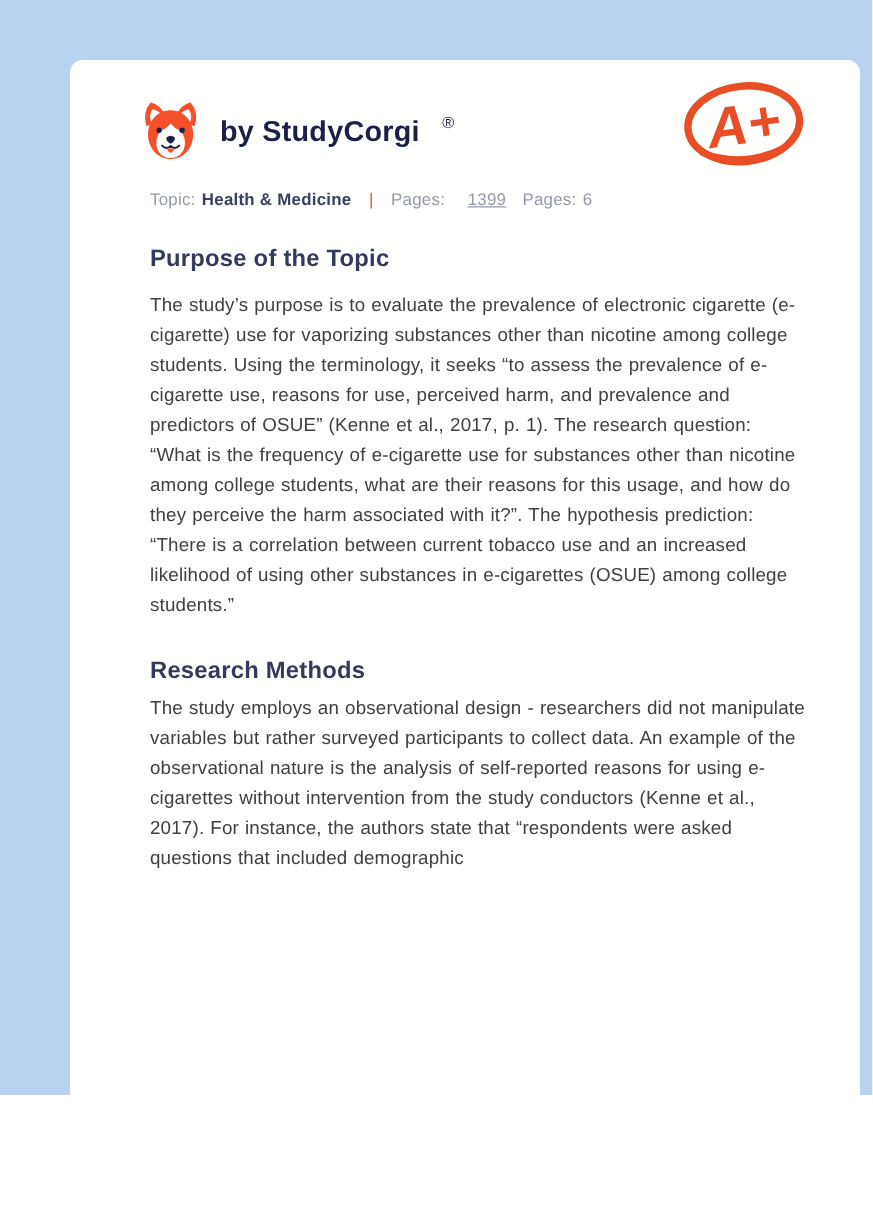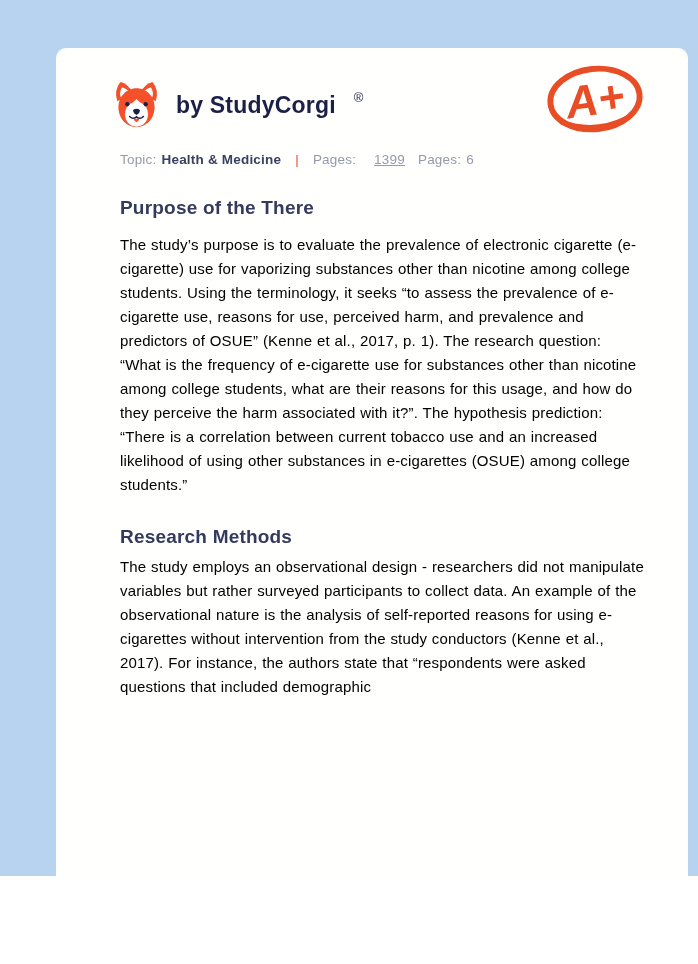--- a/index.html
+++ b/index.html
@@ -94,21 +94,21 @@
     margin-top:18px;
     font-size:16.5px;
     font-weight:700;
     color:#343a5e;
     letter-spacing:0.2px;
   }
   .para {
     margin-top:14px;
     font-size:15px;
     line-height:24px;
-    color:#000000;
+    color:#404040;
     letter-spacing:0.15px;
     word-spacing:0.5px;
   }
   .para.second { margin-top:7px; }
   .h2.research { margin-top:29px; }
 </style>
 </head>
 <body>
 
 <div class="page">
@@ -146,21 +146,21 @@
       <div class="meta">
         <span class="topic-label">Topic:</span>
         <span class="topic-value">Health &amp; Medicine</span>
         <span class="sep">|</span>
         <span class="words-label">Pages:</span>
         <span class="words-value">1399</span>
         <span class="pages-label">Pages:</span>
         <span class="pages-value">6</span>
       </div>
 
-      <h2 class="h2">Purpose of the There</h2>
+      <h2 class="h2">Purpose of the Topic</h2>
       <p class="para">The study’s purpose is to evaluate the prevalence of electronic cigarette (e-cigarette) use for vaporizing substances other than nicotine among college students. Using the terminology, it seeks “to assess the prevalence of e-cigarette use, reasons for use, perceived harm, and prevalence and predictors of OSUE” (Kenne et al., 2017, p. 1). The research question: “What is the frequency of e-cigarette use for substances other than nicotine among college students, what are their reasons for this usage, and how do they perceive the harm associated with it?”. The hypothesis prediction: “There is a correlation between current tobacco use and an increased likelihood of using other substances in e-cigarettes (OSUE) among college students.”</p>
 
       <h2 class="h2 research">Research Methods</h2>
 
       <p class="para second">The study employs an observational design - researchers did not manipulate variables but rather surveyed participants to collect data. An example of the observational nature is the analysis of self-reported reasons for using e-cigarettes without intervention from the study conductors (Kenne et al., 2017). For instance, the authors state that “respondents were asked questions that included demographic</p>
     </div>
 
   </div>
 </div>
 

